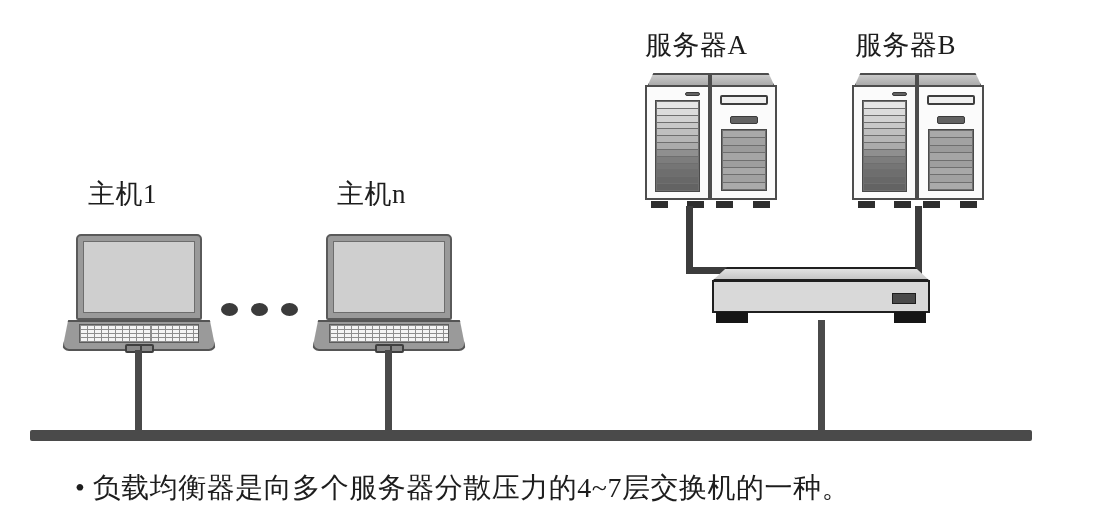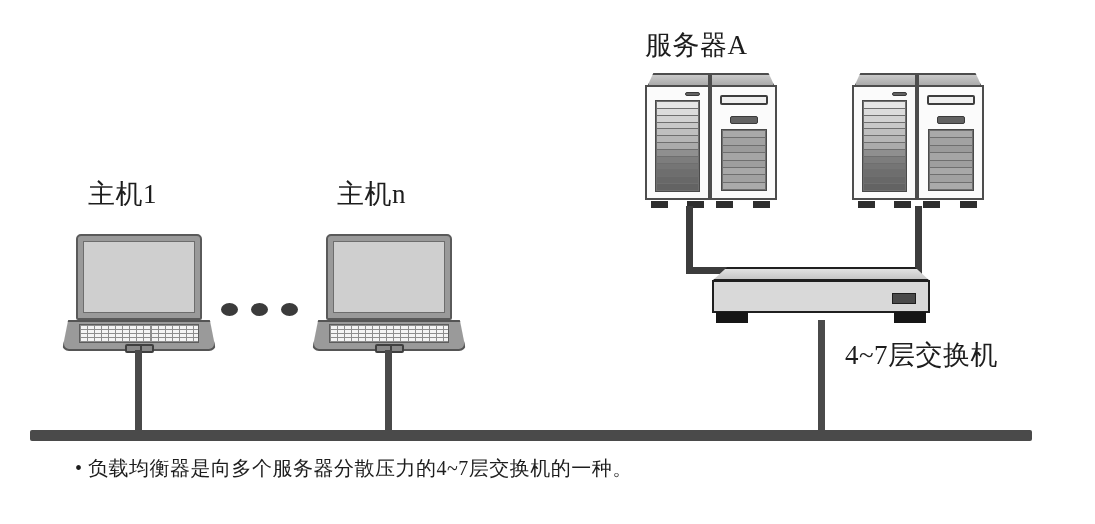--- a/index.html
+++ b/index.html
@@ -219,20 +219,21 @@
         <s style="background:#a8a8a8"></s>
       <s style="background:#a1a1a1"></s>
         <s style="background:#aaaaaa"></s>
     </div>
     <div class="foot" style="left:6px;top:128px;width:17px;"></div>
     <div class="foot" style="left:42px;top:128px;width:17px;"></div>
     <div class="foot" style="left:71px;top:128px;width:17px;"></div>
     <div class="foot" style="left:108px;top:128px;width:17px;"></div>
   </div>
 
+  <div class="lbl" style="left:855px;top:31px;">服务器B</div>
   <div class="server" style="left:852px;top:73px;">
     <div class="cap left"></div>
     <div class="cap right"></div>
     <div class="tower left"></div>
     <div class="tower right"></div>
     <div class="chip" style="left:40px;top:19px;width:15px;height:4px;"></div>
     <div class="slotstack" style="left:10px;top:27px;width:45px;height:92px;">
       <s style="background:#e6e6e6"></s>
         <s style="background:#dcdcdc"></s>
         <s style="background:#d2d2d2"></s>
@@ -273,21 +274,20 @@
     <div class="sw-top"></div>
     <div class="sw-body">
       <div class="sw-led"></div>
     </div>
     <div class="sw-foot" style="left:4px;"></div>
     <div class="sw-foot" style="left:182px;"></div>
   </div>
 
   <div class="stem" style="left:818px;top:320px;height:112px;"></div>
 
-  <div class="lbl" style="left:845px;top:341px;">4~7层交换机</div>
 
   <div class="lbl" style="left:88px;top:180px;">主机1</div>
   <div class="laptop" style="left:62px;top:234px;">
     <div class="base"></div>
     <div class="lid">
       <div class="screen"></div>
     </div>
     <div class="keys"></div>
     <div class="pad"></div>
   </div>
@@ -305,15 +305,15 @@
     <div class="lid">
       <div class="screen"></div>
     </div>
     <div class="keys"></div>
     <div class="pad"></div>
   </div>
   <div class="stem" style="left:385px;top:350px;height:82px;"></div>
 
   <div class="bus" style="left:30px;top:430px;width:1002px;height:11px;"></div>
 
-  <div class="lbl" style="left:75px;top:458px;font-size:20px;">• 负载均衡器是向多个服务器分散压力的4~7层交换机的一种。</div>
+  <div class="lbl" style="left:75px;top:473px;font-size:28px;">• 负载均衡器是向多个服务器分散压力的4~7层交换机的一种。</div>
 
 </div>
 
 </body></html>

